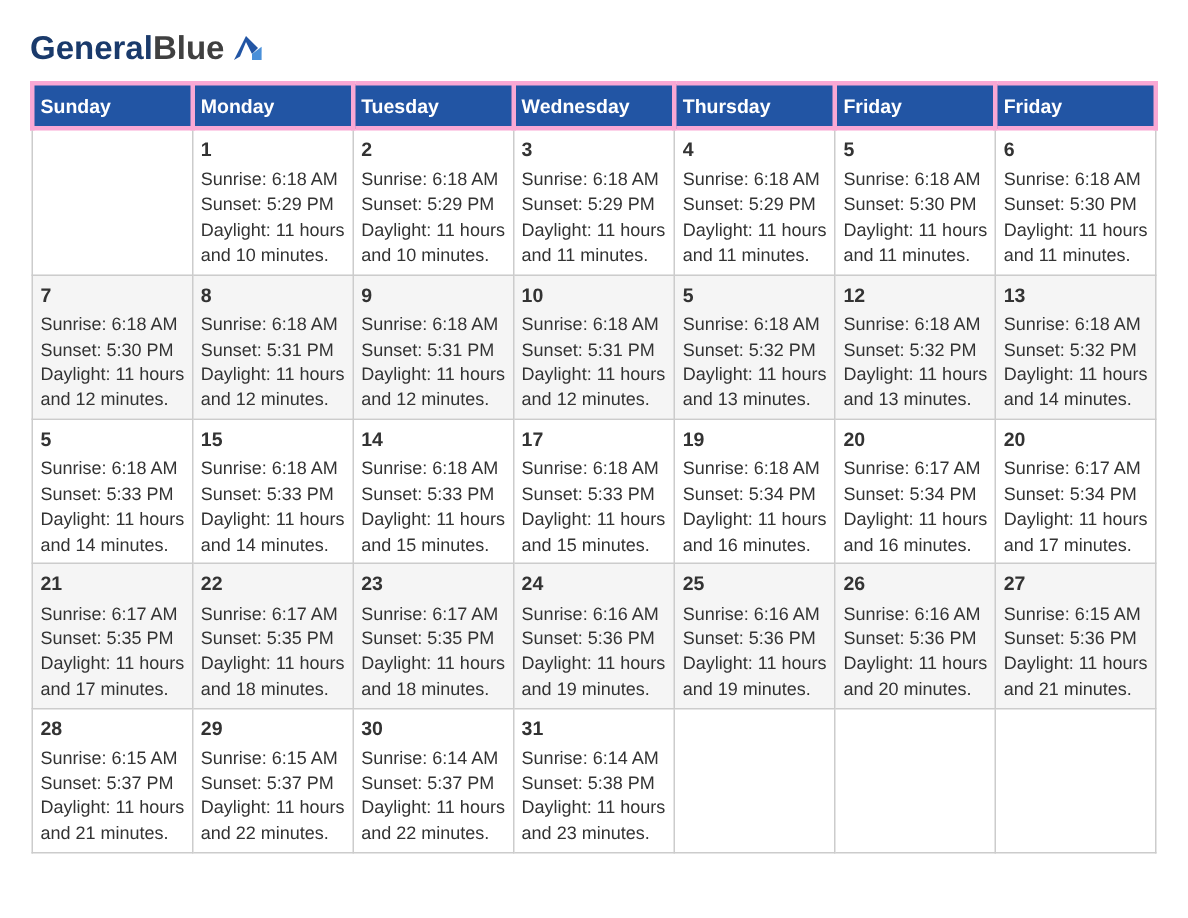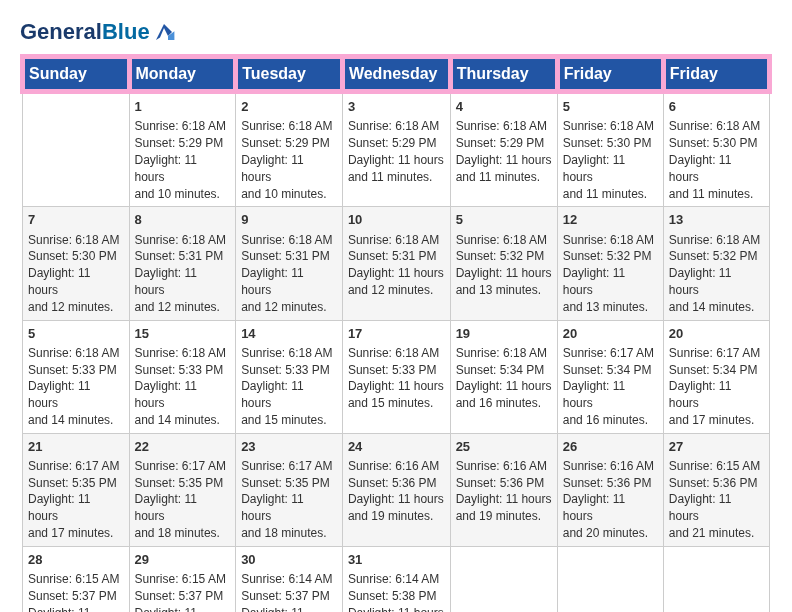--- a/index.html
+++ b/index.html
@@ -20,21 +20,21 @@
       display: flex;
       align-items: center;
     }
     .logo-text {
       font-size: 22px;
       font-weight: bold;
       color: #1a3a6b;
       line-height: 1.1;
     }
     .logo-text span {
-      color: #0369a1;
+      color: #404040;
     }
     .logo-icon {
       width: 24px;
       height: 24px;
       margin-left: 2px;
     }
     .title-block {
       text-align: right;
     }
     .month-year {
@@ -49,23 +49,23 @@
     table {
       width: 100%;
       border-collapse: collapse;
       font-size: 11px;
     }
     thead tr th {
       background-color: #2255a4;
       color: #fff;
       padding: 6px 4px;
       text-align: left;
-      font-size: 16px;
+      font-size: 13px;
       font-weight: bold;
-      border: 5px solid #f9a8d4;
+      border: 3px solid #f9a8d4;
     }
     tbody tr td {
       border: 1px solid #ccc;
       vertical-align: top;
       padding: 4px 5px;
       width: 108px;
       min-height: 80px;
       color: #333;
       line-height: 1.4;
     }

